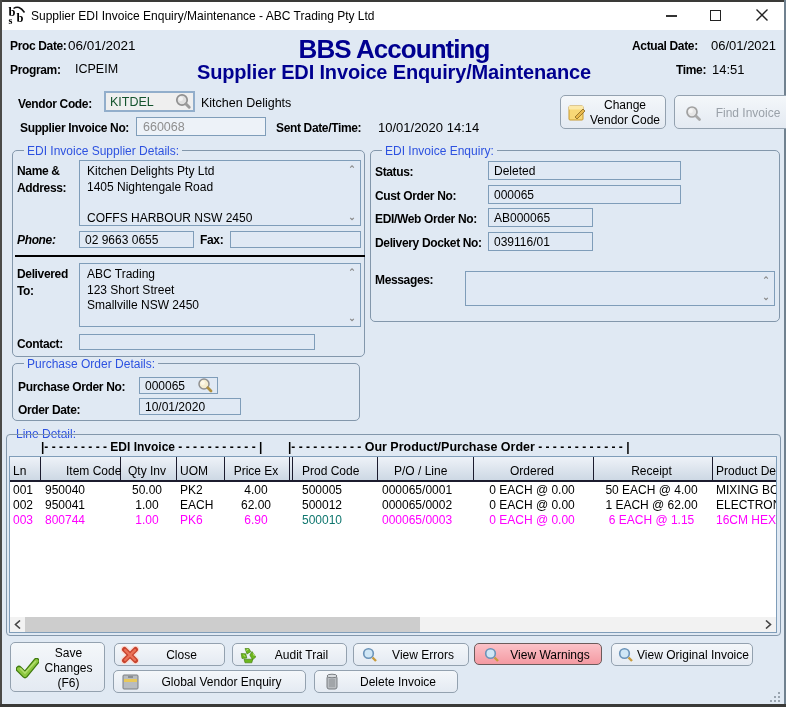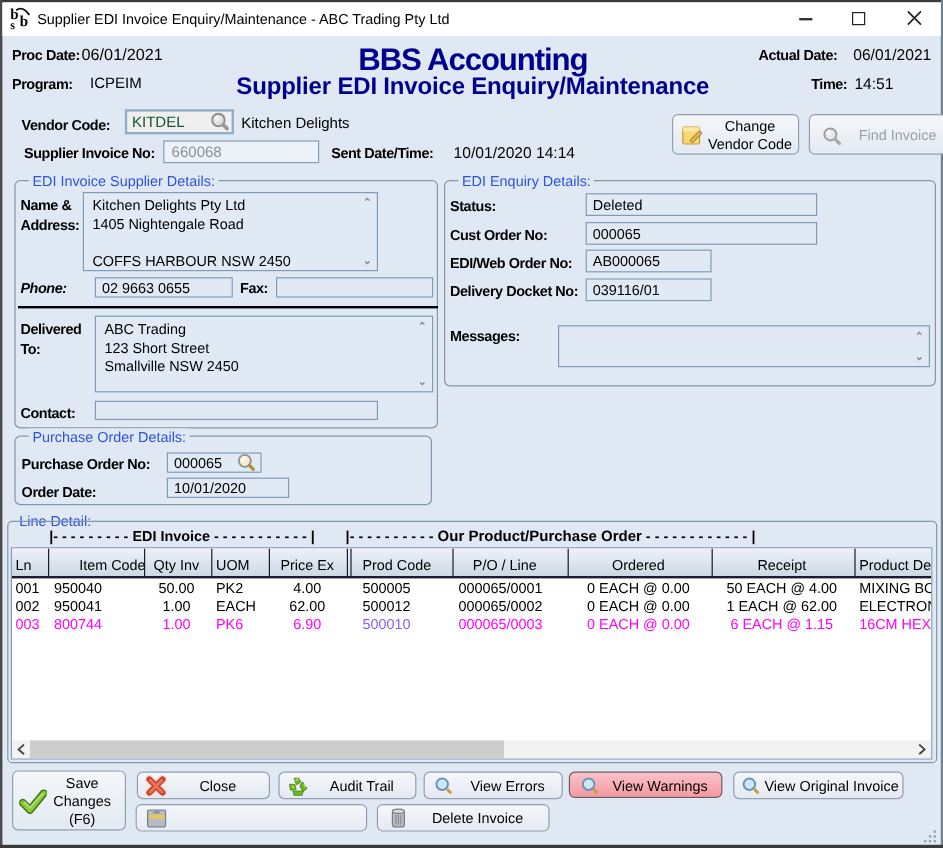--- a/index.html
+++ b/index.html
@@ -83,21 +83,21 @@
       <circle cx="5.7" cy="5.7" r="2.2" fill="#f5f5f5"></circle>
       <line x1="11" y1="11" x2="14.5" y2="14.5" stroke="#a8a8a8" stroke-width="2.8" stroke-linecap="round"></line>
     </svg>
   <div class="lbl" style="top:10px;left:26px;color:#9aa1a9;">Find Invoice</div>
 </div>
 
 <div class="gbox" style="left:12px;top:150px;width:353px;height:207px;"></div>
 <div class="glabel" style="left:24px;top:144px;">EDI Invoice Supplier Details:</div>
 <div class="lab" style="left:17px;top:164px;">Name &amp;</div>
 <div class="lab" style="left:17px;top:181px;">Address:</div>
-<div class="ta" style="left:69px;top:160px;width:246px;height:66px;">
+<div class="ta" style="left:79px;top:160px;width:282px;height:66px;">
   <div class="txt">Kitchen Delights Pty Ltd
 1405 Nightengale Road
 
 COFFS HARBOUR NSW 2450</div>
   <div class="chev" style="top:4px;">⌃</div>
   <div class="chev" style="bottom:4px;">⌄</div>
 </div>
 <div class="lab" style="left:17px;top:233px;font-style:italic;">Phone:</div>
 <div class="inp" style="left:79px;top:231px;width:115px;height:17px;padding-top:1px;">02 9663 0655</div>
 <div class="lab" style="left:200px;top:233px;">Fax:</div>
@@ -109,21 +109,21 @@
   <div class="txt">ABC Trading
 123 Short Street
 Smallville NSW 2450</div>
   <div class="chev" style="top:4px;">⌃</div>
   <div class="chev" style="bottom:4px;">⌄</div>
 </div>
 <div class="lab" style="left:17px;top:337px;">Contact:</div>
 <div class="inp" style="left:79px;top:334px;width:236px;height:16px;"></div>
 
 <div class="gbox" style="left:370px;top:150px;width:410px;height:172px;"></div>
-<div class="glabel" style="left:382px;top:144px;">EDI Enquiry Details:</div>
+<div class="glabel" style="left:382px;top:144px;">EDI Invoice Enquiry:</div>
 <div class="lab" style="left:375px;top:165px;">Status:</div>
 <div class="inp" style="left:488px;top:161px;width:193px;height:19px;">Deleted</div>
 <div class="lab" style="left:375px;top:189px;">Cust Order No:</div>
 <div class="inp" style="left:488px;top:185px;width:193px;height:19px;">000065</div>
 <div class="lab" style="left:375px;top:212px;">EDI/Web Order No:</div>
 <div class="inp" style="left:488px;top:208px;width:105px;height:19px;">AB000065</div>
 <div class="lab" style="left:375px;top:236px;">Delivery Docket No:</div>
 <div class="inp" style="left:488px;top:232px;width:105px;height:19px;">039116/01</div>
 <div class="lab" style="left:375px;top:273px;">Messages:</div>
 <div class="ta" style="left:465px;top:271px;width:310px;height:35px;">
@@ -188,21 +188,21 @@
 <div class="row" style="left:292px;top:41px;">500012</div>
 <div class="row" style="left:372px;top:41px;">000065/0002</div>
 <div class="row rr" style="left:464px;top:41px;width:116px;">0 EACH @ 0.00</div>
 <div class="row rr" style="left:584px;top:41px;width:115px;">1 EACH @ 62.00</div>
 <div class="row" style="left:706px;top:41px;">ELECTRONI</div>
 <div class="row" style="left:3px;top:56px;color:#ff00ff;">003</div>
 <div class="row" style="left:35px;top:56px;color:#ff00ff;">800744</div>
 <div class="row rr" style="left:111px;top:56px;width:52px;color:#ff00ff;">1.00</div>
 <div class="row" style="left:170px;top:56px;color:#ff00ff;">PK6</div>
 <div class="row rr" style="left:215px;top:56px;width:62px;color:#ff00ff;">6.90</div>
-<div class="row" style="left:292px;top:56px;color:#8b5cf6;">500010</div>
+<div class="row" style="left:292px;top:56px;color:#0f766e;">500010</div>
 <div class="row" style="left:372px;top:56px;color:#ff00ff;">000065/0003</div>
 <div class="row rr" style="left:464px;top:56px;width:116px;color:#ff00ff;">0 EACH @ 0.00</div>
 <div class="row rr" style="left:584px;top:56px;width:115px;color:#ff00ff;">6 EACH @ 1.15</div>
 <div class="row" style="left:706px;top:56px;color:#ff00ff;">16CM HEX</div>
 <div class="abs" style="left:0;top:160px;width:766px;height:15px;background:#f2f2f2;">
   <svg class="abs" style="left:4px;top:3px;" width="8" height="9">
         <path d="M6 0.5 L1.5 4.5 L6 8.5" stroke="#444" stroke-width="1.6" fill="none"></path>
       </svg>
   <div class="abs" style="left:15px;top:0;width:395px;height:15px;background:#cdcdcd;"></div>
   <svg class="abs" style="right:4px;top:3px;" width="8" height="9">
@@ -259,20 +259,21 @@
       <line x1="10.5" y1="10.5" x2="14" y2="14" stroke="#c89b3c" stroke-width="2.4"></line>
     </svg>
   <div class="lbl" style="top:4px;left:22px;">View Original Invoice</div>
 </div>
 <div class="btn" style="left:113px;top:670px;width:193px;height:23px;">
   <svg class="abs" style="left:8px;top:3px;" width="17" height="16" viewBox="0 0 17 16">
       <rect x="1" y="1" width="15" height="14" rx="1" fill="#b8bcc0" stroke="#7a7e82"></rect>
       <rect x="2" y="5" width="13" height="3" fill="#e8c85a"></rect>
       <rect x="6" y="2" width="5" height="2" fill="#8a8e92"></rect>
     </svg>
+  <div class="lbl" style="top:4px;left:24px;">Global Vendor Enquiry</div>
 </div>
 <div class="btn" style="left:314px;top:670px;width:144px;height:23px;">
   <svg class="abs" style="left:10px;top:2px;" width="14" height="18" viewBox="0 0 14 18">
       <rect x="2" y="3" width="10" height="13" rx="2" fill="#b8bcc0" stroke="#7a7e82"></rect>
       <ellipse cx="7" cy="3" rx="5" ry="1.8" fill="#d8dcdf" stroke="#7a7e82"></ellipse>
       <line x1="5" y1="6" x2="5" y2="14" stroke="#8a8e92"></line>
       <line x1="7" y1="6" x2="7" y2="14" stroke="#8a8e92"></line>
       <line x1="9" y1="6" x2="9" y2="14" stroke="#8a8e92"></line>
     </svg>
   <div class="lbl" style="top:4px;left:24px;">Delete Invoice</div>

